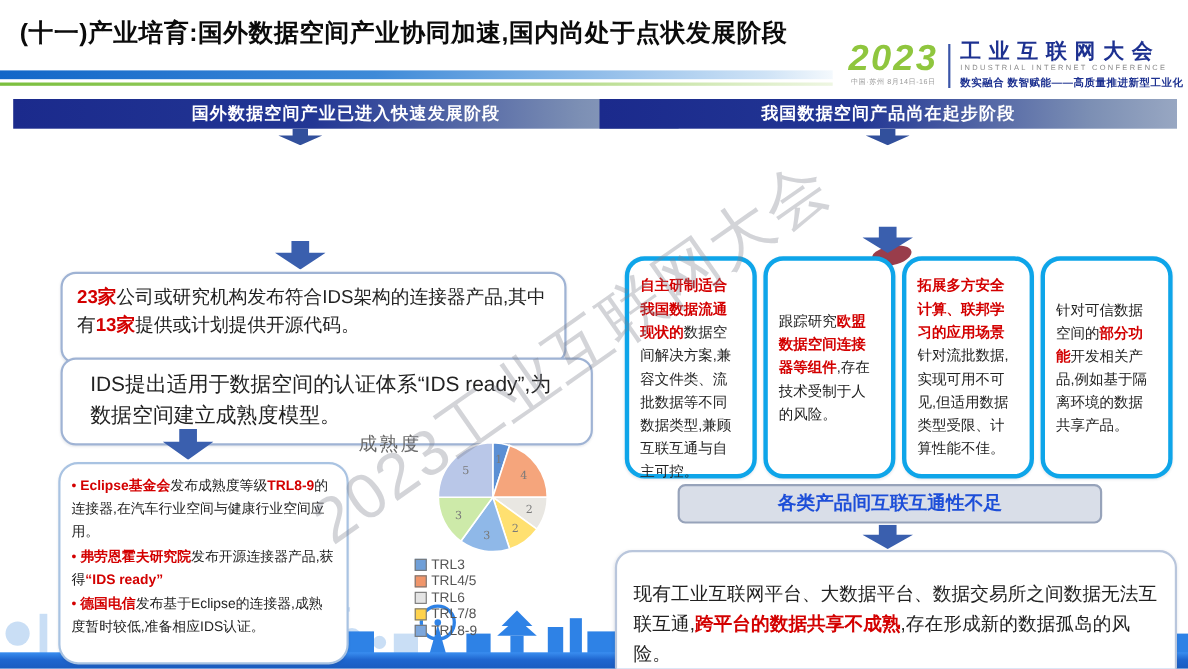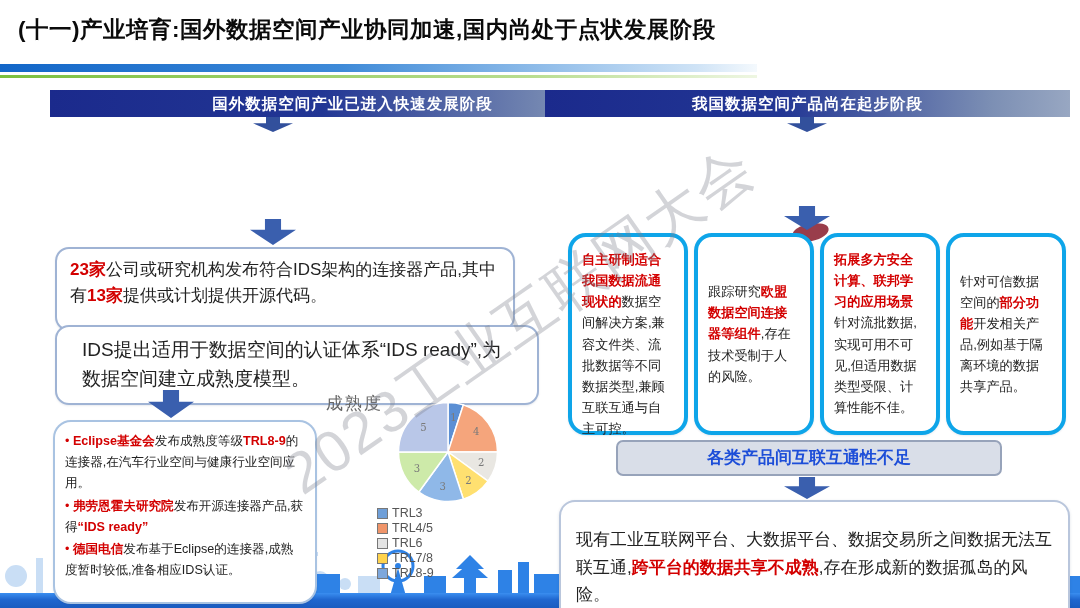--- a/index.html
+++ b/index.html
@@ -18,21 +18,21 @@
   .logo-venue{font-size:6.5px;color:#9a9a9a;margin-top:2px;letter-spacing:.5px;}
   .logo-divider{width:2px;height:40px;background:#3b55a8;margin-top:2px;}
   .logo-right{text-align:left;}
   .logo-cn{font-size:19px;font-weight:bold;color:#1d3190;letter-spacing:7px;line-height:20px;white-space:nowrap;}
   .logo-en{font-size:6.8px;color:#8a8a8a;letter-spacing:2.1px;margin-top:1px;white-space:nowrap;}
   .logo-tagline{font-size:9.5px;font-weight:bold;color:#1d3190;margin-top:3px;letter-spacing:.5px;white-space:nowrap;}
 
   .watermark{position:absolute;left:150px;top:282px;width:740px;text-align:center;font-size:58px;letter-spacing:2px;color:rgba(125,130,140,.34);transform:rotate(-35deg);transform-origin:center;white-space:nowrap;z-index:40;pointer-events:none;}
 
   .panel-header{position:absolute;height:27px;line-height:27px;text-align:center;color:#ffffff;font-size:15.5px;font-weight:bold;letter-spacing:1px;background:linear-gradient(90deg,#1b2a8c 0%,#223694 45%,#7c8fb4 85%,#98a7c2 100%);z-index:10;}
-  .ph-left{left:12px;top:90px;width:605px;margin-left:38px;}
+  .ph-left{left:12px;top:90px;width:605px;}
   .ph-right{left:545px;top:90px;width:525px;}
 
   .arrow{position:absolute;z-index:10;}
 
   .soft-box{position:absolute;background:#dbe2ee;border:2px solid #aebdd6;border-radius:14px;display:flex;align-items:center;justify-content:center;text-align:center;font-weight:bold;color:#262626;white-space:pre-line;z-index:10;}
   .box-intro-l{left:82px;top:132px;width:378px;height:84px;font-size:16.5px;line-height:1.55;}
   .box-intro-r{left:616px;top:131px;width:382px;height:72px;font-size:16.5px;line-height:1.6;}
 
   .white-box{position:absolute;background:#ffffff;border:2px solid #9fb3d4;border-radius:14px;color:#222222;z-index:10;box-shadow:0 1px 2px rgba(40,60,100,.10);}
   .box-connectors{left:55px;top:247px;width:430px;height:64px;padding:8px 13px;font-size:17px;line-height:1.5;box-sizing:content-box;}
@@ -73,20 +73,32 @@
 
 <div id="slide">
 
   <div class="title">(十一)产业培育:国外数据空间产业协同加速,国内尚处于点状发展阶段</div>
 
   <div class="band">
     <div class="band-blue"></div>
     <div class="band-green"></div>
   </div>
 
+  <div class="logo">
+    <div class="logo-left">
+      <div class="logo-year">2023</div>
+      <div class="logo-venue">中国·苏州 8月14日-16日</div>
+    </div>
+    <div class="logo-divider"></div>
+    <div class="logo-right">
+      <div class="logo-cn">工业互联网大会</div>
+      <div class="logo-en">INDUSTRIAL INTERNET CONFERENCE</div>
+      <div class="logo-tagline">数实融合 数智赋能——高质量推进新型工业化</div>
+    </div>
+  </div>
 
   <div class="watermark">2023工业互联网大会</div>
 
   <div class="panel-header ph-left">国外数据空间产业已进入快速发展阶段</div>
 
   <svg class="arrow" style="left:253px;top:117px;" width="40" height="15" viewBox="0 0 40 24" preserveAspectRatio="none">
       <path d="M13 0 H27 V10 H40 L20 24 L0 10 H13 Z" fill="#32509c"></path>
     </svg>
 
 

